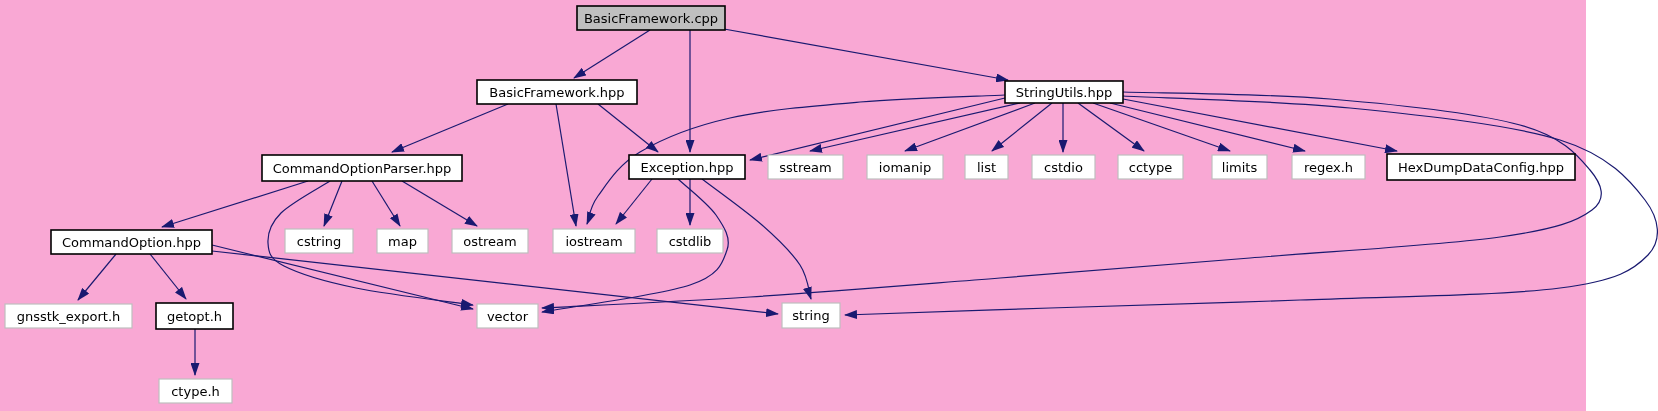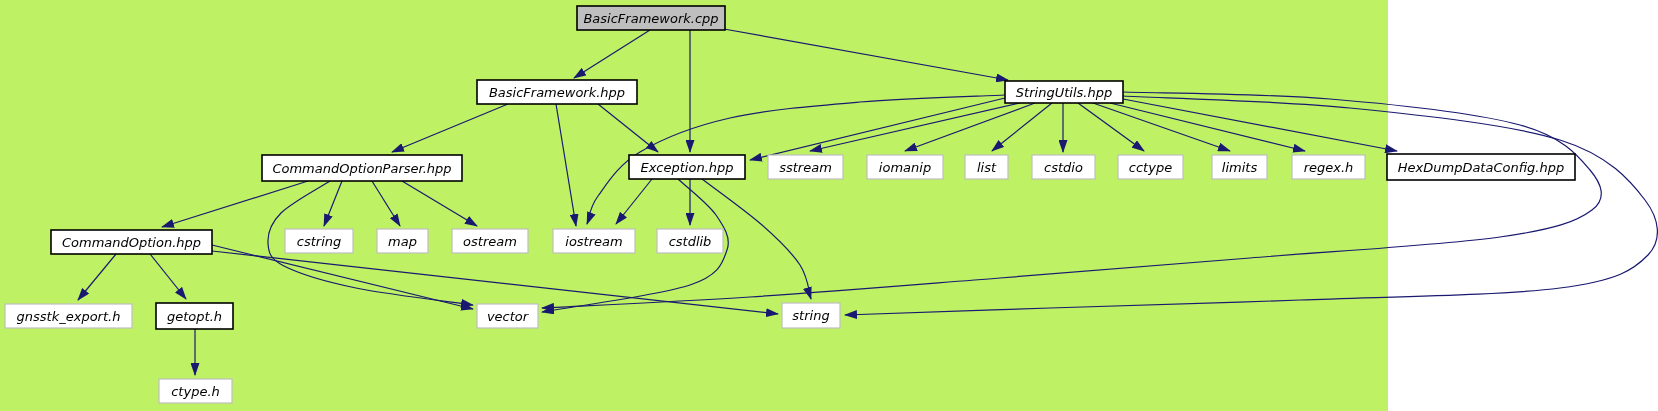--- a/index.html
+++ b/index.html
@@ -3,24 +3,23 @@
 <meta charset="utf-8">
 <style>
   html, body {
     margin: 0;
     padding: 0;
     background: #ffffff;
     font-family: "DejaVu Sans", "Liberation Sans", sans-serif;
   }
   .graph-wrap {
     position: relative;
-    width: 1388px;
+    width: 1586px;
     height: 411px;
-    background: #bef264;
-    font-style: italic;
+    background: #f9a8d4;
   }
   svg { display: block; }
   .edge path { fill: none; }
   g[data-interactable="true"] { cursor: pointer; }
   text {
     font-family: "DejaVu Sans", "Liberation Sans", sans-serif;
     font-size: 13px;
     fill: #000000;
   }
 </style>

